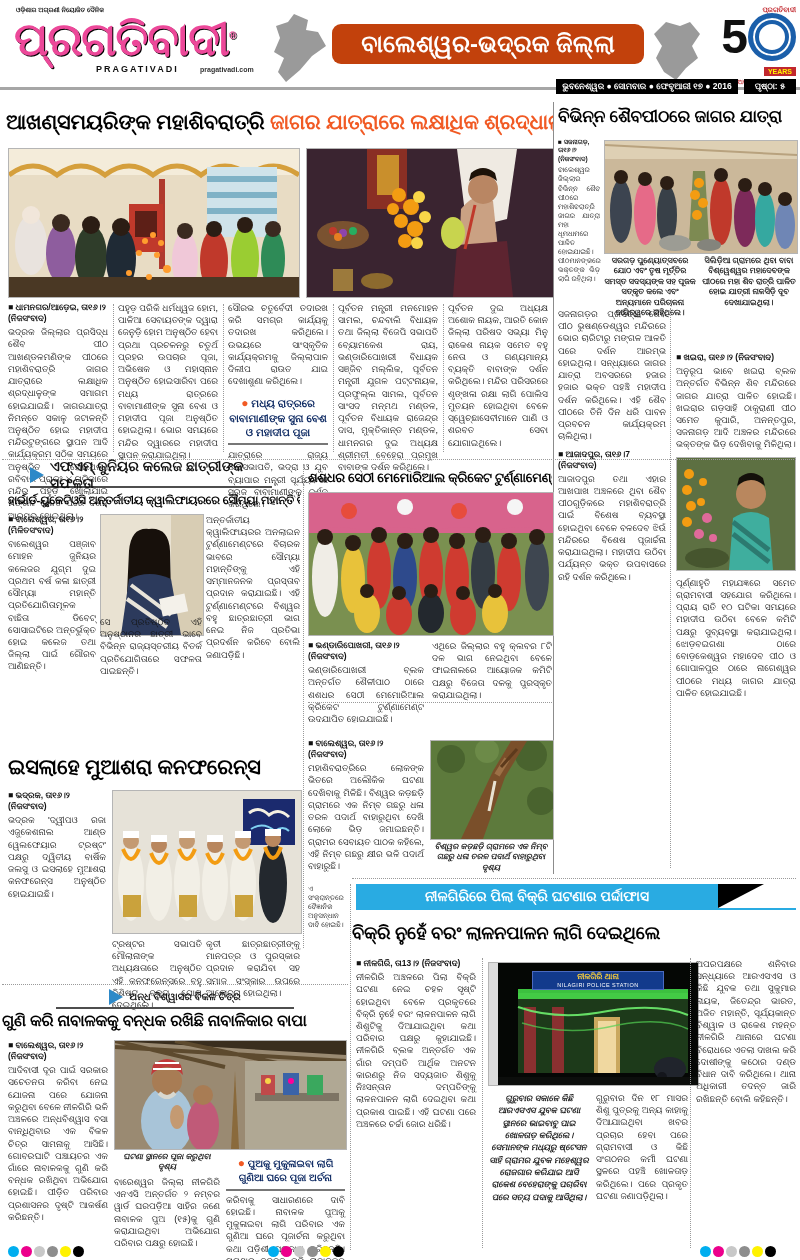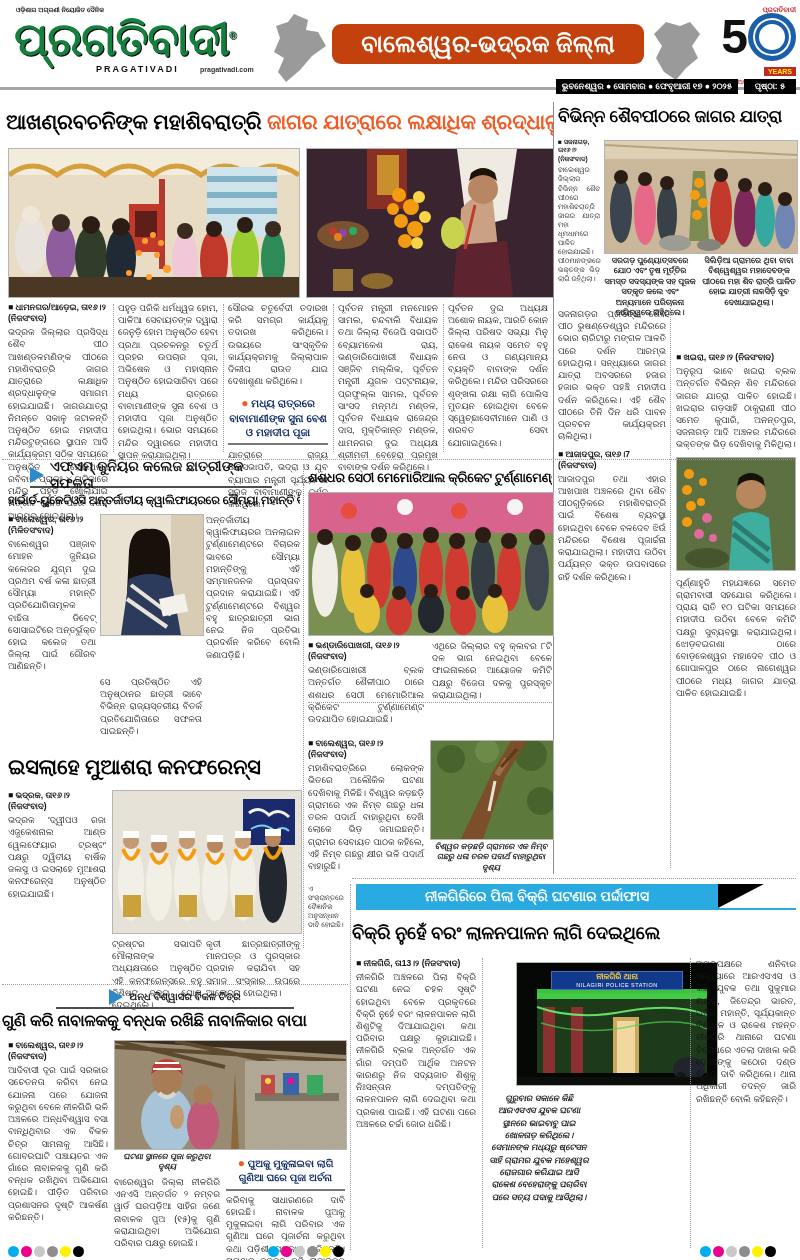--- a/index.html
+++ b/index.html
@@ -18,21 +18,21 @@
   .flag .tri{width:0;height:0;border-top:8px solid transparent;border-bottom:8px solid transparent;
         border-left:14px solid #2D89C8;flex:0 0 auto;}
   .subhead{text-align:center;font-weight:900;font-size:10.5px;line-height:1.35;color:#0e2a63;
         border-bottom:2px solid #777;padding:3px 0 4px;}
   .subhead .blt{color:#F15A24;font-size:12px;}
   .vdot{border-left:1px dotted #9a9a9a;width:0;}
   .vsolid{border-left:1px solid #8c8c8c;width:0;}
   .hdot{border-top:1.5px dotted #9a9a9a;height:0;}
   .photo{border:1px solid #b5b5b5;overflow:hidden;background:#ddd;}
   .photo svg{display:block;}
-  .masthead-logo{font-weight:900;font-size:46px;letter-spacing:-1px;color:#15803d;line-height:1;
+  .masthead-logo{font-weight:900;font-size:46px;letter-spacing:-1px;color:#ec4899;line-height:1;
         text-shadow:1px 1px 0 #000;}
   .kicker{background:#29ABE2;color:#fff;font-weight:800;display:flex;align-items:center;
         justify-content:center;}
   .blackbox{background:#000;color:#fff;font-weight:bold;display:flex;align-items:center;
         justify-content:center;}
   .dots{display:flex;gap:2px;align-items:center;}
   .dots span{width:11px;height:11px;border-radius:50%;display:inline-block;}
   .d-c{background:#00AEEF;} .d-m{background:#EC008C;} .d-g1{background:#c8c8c8;}
   .d-g2{background:#8d8d8d;} .d-y{background:#FFF200;} .d-k{background:#000;}
   .quote{font-size:8.5px;font-weight:bold;font-style:italic;text-align:center;line-height:1.45;color:#222;}
@@ -68,28 +68,28 @@
     <div style="display:flex;justify-content:flex-end;align-items:center;height:46px;">
       <span style="font-size:48px;font-weight:900;line-height:1;">5</span>
       <span style="width:38px;height:38px;border-radius:50%;border:5px solid #1B5FAA;display:inline-block;background:#fff;box-shadow:inset 0 0 0 2px #fff, inset 0 0 0 6px #1B5FAA;"></span>
     </div>
     <div style="display:inline-block;background:#C1272D;color:#FFF200;font-size:7px;font-weight:bold;padding:1px 4px;">YEARS</div>
     <div style="font-size:6.5px;color:#C1272D;font-weight:bold;">ଅଗ୍ରଯାତ୍ରା ଅବ୍ୟାହତ</div>
   </div>
 
   <div class="abs" style="left:0;top:87px;width:800px;height:3px;background:#a6a6a6;"></div>
   <div class="abs blackbox" style="left:556px;top:79px;width:182px;height:15px;font-size:8.5px;">
-      <span>ଭୁବନେଶ୍ୱର ● ସୋମବାର ● ଫେବୃଆରୀ ୧୭ ● ୨୦୨୫</span>
+      <span>ଭୁବନେଶ୍ୱର ● ସୋମବାର ● ଫେବୃଆରୀ ୧୭ ● 2016</span>
     </div>
   <div class="abs blackbox" style="left:744px;top:79px;width:52px;height:15px;font-size:8.5px;">
       <span>ପୃଷ୍ଠା: ୫</span>
     </div>
 
   <div class="abs hl" style="left:6px;top:102px;width:548px;height:40px;font-size:21px;line-height:40px;">
-    <span>ଆଖଣ୍ରବଚନିଙ୍କ ମହାଶିବରାତ୍ରି</span>
+    <span>ଆଖଣ୍ସମୟରିଙ୍କ ମହାଶିବରାତ୍ରି</span>
     <span class="orange">ଜାଗର ଯାତ୍ରାରେ ଲକ୍ଷାଧିକ ଶ୍ରଦ୍ଧାଳୁ</span>
   </div>
 
   <div class="abs photo" style="left:8px;top:148px;width:290px;height:148px;">
     <svg width="290" height="148" viewBox="0 0 290 148" preserveAspectRatio="none">
       <rect width="290" height="148" fill="#e8dcc4"></rect>
       <rect y="0" width="290" height="26" fill="#f4ecda"></rect>
       <path d="M0 26 Q24 8 48 26 Q72 8 96 26 Q120 8 144 26 Q168 8 192 26 Q216 8 240 26 Q264 8 290 26" fill="none" stroke="#d59f3c" stroke-width="5"></path>
       <rect x="150" y="30" width="6" height="90" fill="#b03a2e"></rect>
       <rect x="198" y="18" width="70" height="70" fill="#cfe3ea"></rect>
@@ -268,21 +268,21 @@
     <svg width="102" height="120" viewBox="0 0 102 120" preserveAspectRatio="none">
       <rect width="102" height="120" fill="#e9e2d2"></rect>
       <rect x="70" y="0" width="32" height="120" fill="#d8cdb4"></rect>
       <circle cx="48" cy="38" r="17" fill="#c49a72"></circle>
       <path d="M28 36 Q30 12 48 14 Q68 12 69 36 L70 78 L58 66 L38 66 L26 78 Z" fill="#17100b"></path>
       <path d="M20 120 L28 64 Q48 54 70 64 L80 120 Z" fill="#2c3a5c"></path>
       <path d="M30 70 L70 100 M26 84 L66 112" stroke="#e8e4da" stroke-width="4"></path>
       <rect x="58" y="84" width="26" height="18" fill="#f4f1ea" transform="rotate(-12 58 84)"></rect>
     </svg>
   </div>
-  <div class="abs bt" style="left:100px;top:676px;width:102px;height:106px;">ସେ ପ୍ରତିଷ୍ଠିତ ଏହି ଅନୁଷ୍ଠାନର ଛାତ୍ରୀ ଭାବେ ବିଭିନ୍ନ ରାଜ୍ୟସ୍ତରୀୟ ବିତର୍କ ପ୍ରତିଯୋଗିତାରେ ସଫଳତା ପାଇଛନ୍ତି।</div>
+  <div class="abs bt" style="left:100px;top:616px;width:102px;height:106px;">ସେ ପ୍ରତିଷ୍ଠିତ ଏହି ଅନୁଷ୍ଠାନର ଛାତ୍ରୀ ଭାବେ ବିଭିନ୍ନ ରାଜ୍ୟସ୍ତରୀୟ ବିତର୍କ ପ୍ରତିଯୋଗିତାରେ ସଫଳତା ପାଇଛନ୍ତି।</div>
   <div class="abs bt" style="left:206px;top:514px;width:94px;height:232px;">ଅନ୍ତର୍ଜାତୀୟ କ୍ୱାଲିଫାୟରର ଅନଲାଇନ ଟୁର୍ଣ୍ଣାମେଣ୍ଟରେ ବିଚାରକ ଭାବରେ ସୌମ୍ୟା ମହାନ୍ତିଙ୍କୁ ଏହି ସମ୍ମାନଜନକ ପ୍ରସ୍ତାବ ପ୍ରଦାନ କରାଯାଇଛି। ଏହି ଟୁର୍ଣ୍ଣାମେଣ୍ଟରେ ବିଶ୍ୱର ବହୁ ଛାତ୍ରଛାତ୍ରୀ ଭାଗ ନେଇ ନିଜ ପ୍ରତିଭା ପ୍ରଦର୍ଶନ କରିବେ ବୋଲି ଜଣାପଡ଼ିଛି।</div>
   <div class="abs vdot" style="left:303px;top:464px;height:484px;"></div>
 
   <div class="abs hl" style="left:308px;top:468px;width:244px;height:20px;font-size:13px;line-height:20px;text-align:center;">ଶଶଧର ସେଠୀ ମେମୋରିଆଲ କ୍ରିକେଟ ଟୁର୍ଣ୍ଣାମେଣ୍ଟ</div>
   <div class="abs photo" style="left:308px;top:492px;width:244px;height:142px;">
     <svg width="244" height="142" viewBox="0 0 244 142" preserveAspectRatio="none">
       <rect width="244" height="142" fill="#7a9050"></rect>
       <rect width="244" height="40" fill="#d8638c"></rect>
       <path d="M0 40 Q30 28 60 40 Q90 28 120 40 Q150 28 180 40 Q210 28 244 40" fill="#d8638c"></path>
       <circle cx="40" cy="18" r="8" fill="#e74c3c"></circle>
@@ -439,21 +439,21 @@
   <div class="abs" style="left:718px;top:884px;width:0;height:0;border-top:24px solid #000;border-right:46px solid transparent;"></div>
   <div class="abs" style="left:356px;top:908px;width:440px;height:2px;background:#29ABE2;"></div>
   <div class="abs hl" style="left:352px;top:914px;width:444px;height:38px;font-size:18px;line-height:38px;">ବିକ୍ରି ନୁହେଁ ବରଂ ଲାଳନପାଳନ ଲାଗି ଦେଇଥିଲେ</div>
 
   <div class="abs" style="left:356px;top:958px;width:120px;height:292px;">
     <div class="dl">■ ନୀଳଗିରି, ତା13।୨ (ନିଜସଂବାଦ)</div>
     <div class="bt">ନୀଳଗିରି ଅଞ୍ଚଳରେ ପିଲା ବିକ୍ରି ଘଟଣା ନେଇ ଚହଳ ସୃଷ୍ଟି ହୋଇଥିବା ବେଳେ ପ୍ରକୃତରେ ବିକ୍ରି ନୁହେଁ ବରଂ ଲାଳନପାଳନ ଲାଗି ଶିଶୁଟିକୁ ଦିଆଯାଇଥିବା କଥା ପରିବାର ପକ୍ଷରୁ କୁହାଯାଇଛି। ନୀଳଗିରି ବ୍ଲକ ଅନ୍ତର୍ଗତ ଏକ ଗାଁର ଦମ୍ପତି ଆର୍ଥିକ ଅନଟନ କାରଣରୁ ନିଜ ସଦ୍ୟଜାତ ଶିଶୁକୁ ନିଃସନ୍ତାନ ଦମ୍ପତିଙ୍କୁ ଲାଳନପାଳନ ଲାଗି ଦେଇଥିବା କଥା ପ୍ରକାଶ ପାଇଛି। ଏହି ଘଟଣା ପରେ ଅଞ୍ଚଳରେ ଚର୍ଚ୍ଚା ଜୋର ଧରିଛି।</div>
   </div>
   <div class="abs vdot" style="left:482px;top:958px;height:290px;"></div>
 
-  <div class="abs photo" style="left:516px;top:962px;width:200px;height:122px;">
+  <div class="abs photo" style="left:488px;top:962px;width:200px;height:122px;padding-left:9px;">
     <div style="position:relative;width:200px;height:122px;background:#060806;">
       <svg width="200" height="122" viewBox="0 0 200 122" preserveAspectRatio="none" style="position:absolute;left:0;top:0;">
         <rect width="200" height="122" fill="#050705"></rect>
         <rect x="20" y="30" width="170" height="80" fill="#2e4a2a"></rect>
         <rect x="20" y="30" width="170" height="80" fill="url(#g)" opacity="0"></rect>
         <rect x="20" y="26" width="170" height="10" fill="#46e04a" opacity="0.85"></rect>
         <path d="M20 36 L190 36 L190 110 L20 110 Z" fill="#1d3a1a"></path>
         <rect x="96" y="54" width="26" height="56" fill="#caa85e"></rect>
         <rect x="100" y="58" width="18" height="52" fill="#f0d8a0"></rect>
         <rect x="26" y="44" width="12" height="66" fill="#8a3030"></rect>
@@ -464,20 +464,21 @@
         <circle cx="164" cy="114" r="5" fill="#14161c"></circle>
         <rect x="0" y="114" width="200" height="8" fill="#0c0e0c"></rect>
       </svg>
       <div style="position:absolute;left:34px;top:8px;width:130px;background:#123a8c;border:1px solid #4a6ac0;text-align:center;padding:1px 0;">
         <div style="font-size:8px;color:#ffd23a;font-weight:bold;line-height:1.1;">ନୀଳଗିରି ଥାନା</div>
         <div style="font-size:5.5px;color:#fff;letter-spacing:0.5px;line-height:1.2;">NILAGIRI POLICE STATION</div>
       </div>
     </div>
   </div>
   <div class="abs quote" style="left:488px;top:1092px;width:102px;">ଗୁରୁବାର ସକାଳେ କିଛି ଆରଏସଏସ ଯୁବକ ଘଟଣା ସ୍ଥାନରେ ଭାଇବାବୁ ପାଇ ଖୋଳତାଡ଼ କରିଥିଲେ। ସେମାନଙ୍କ ମଧ୍ୟରୁ ଷ୍ଟେସନ ସାହି ଗ୍ରାମର ଯୁବକ ମହେଶ୍ୱର ରୋଜଗାର କରିଯାଇ ଆସି ରାକେଶ ବେହେରାଙ୍କୁ ପଚାରିବା ପରେ ସତ୍ୟ ପଦାକୁ ଆସିଥିଲା।</div>
+  <div class="abs bt" style="left:596px;top:1092px;width:92px;height:156px;">ଗୁରୁବାର ଦିନ ୧୮ ମାସର ଶିଶୁ ପୁତ୍ରକୁ ଅନ୍ୟ କାହାକୁ ଦିଆଯାଇଥିବା ଖବର ପ୍ରଚାର ହେବା ପରେ ଗ୍ରାମବାସୀ ଓ କିଛି ସଂଗଠନର କର୍ମୀ ଘଟଣା ସ୍ଥଳରେ ପହଞ୍ଚି ଖୋଳତାଡ଼ କରିଥିଲେ। ପରେ ପ୍ରକୃତ ଘଟଣା ଜଣାପଡ଼ିଥିଲା।</div>
   <div class="abs vdot" style="left:690px;top:958px;height:290px;"></div>
   <div class="abs bt" style="left:696px;top:958px;width:100px;height:292px;">ଅପରପକ୍ଷରେ ଶନିବାର ସନ୍ଧ୍ୟାରେ ଆରଏସଏସ ଓ କିଛି ଯୁବକ ତଥା ସୁକୁମାର ନାୟକ, ଜିତେନ୍ଦ୍ର ଭାରତ, ଅଜିତ ମହାନ୍ତି, ସୂର୍ଯ୍ୟକାନ୍ତ ବିଶ୍ୱାଳ ଓ ରାକେଶ ମହନ୍ତ ନୀଳଗିରି ଥାନାରେ ଘଟଣା ବିରୋଧରେ ଏତଲା ଦାଖଲ କରି ଦୋଷୀଙ୍କୁ କଠୋର ଦଣ୍ଡ ବିଧାନ ଦାବି କରିଥିଲେ। ଥାନା ଅଧିକାରୀ ତଦନ୍ତ ଜାରି ରଖିଛନ୍ତି ବୋଲି କହିଛନ୍ତି।</div>
 
   <div class="abs dots" style="left:8px;top:1246px;">
     <span class="d-c"></span>
       <span class="d-m"></span>
       <span class="d-g1"></span>
       <span class="d-g2"></span>
       <span class="d-y"></span>
       <span class="d-k"></span>

